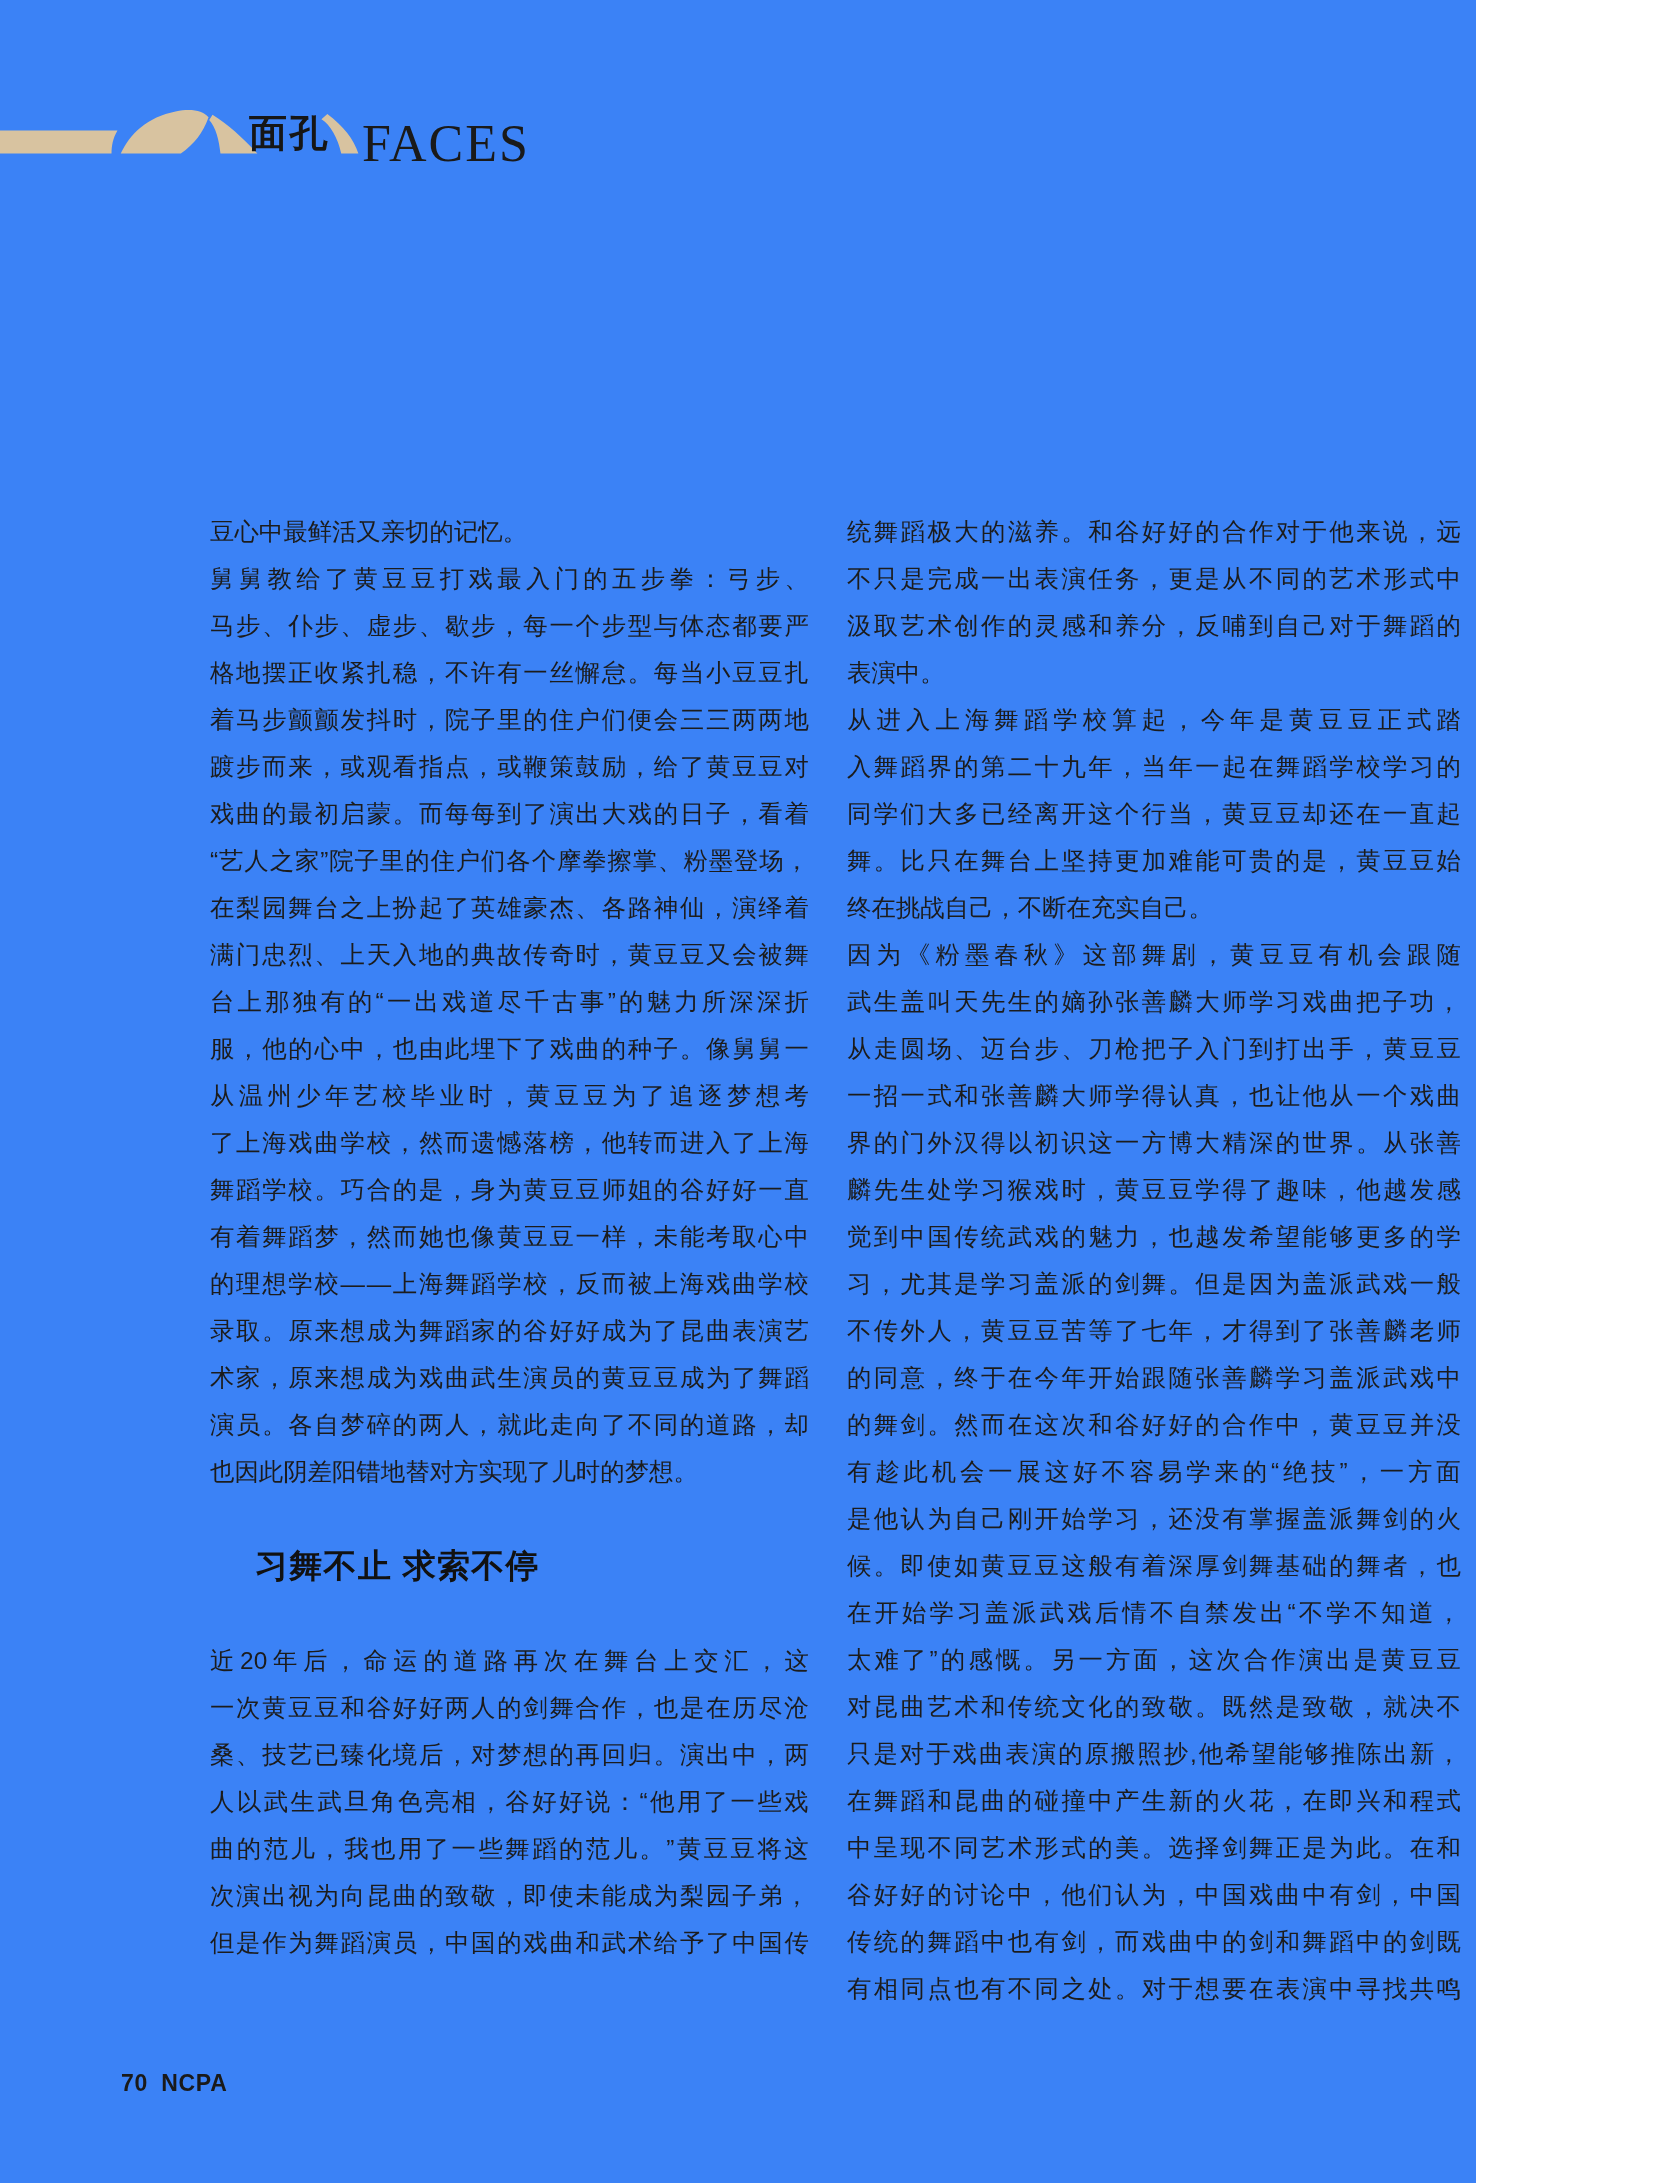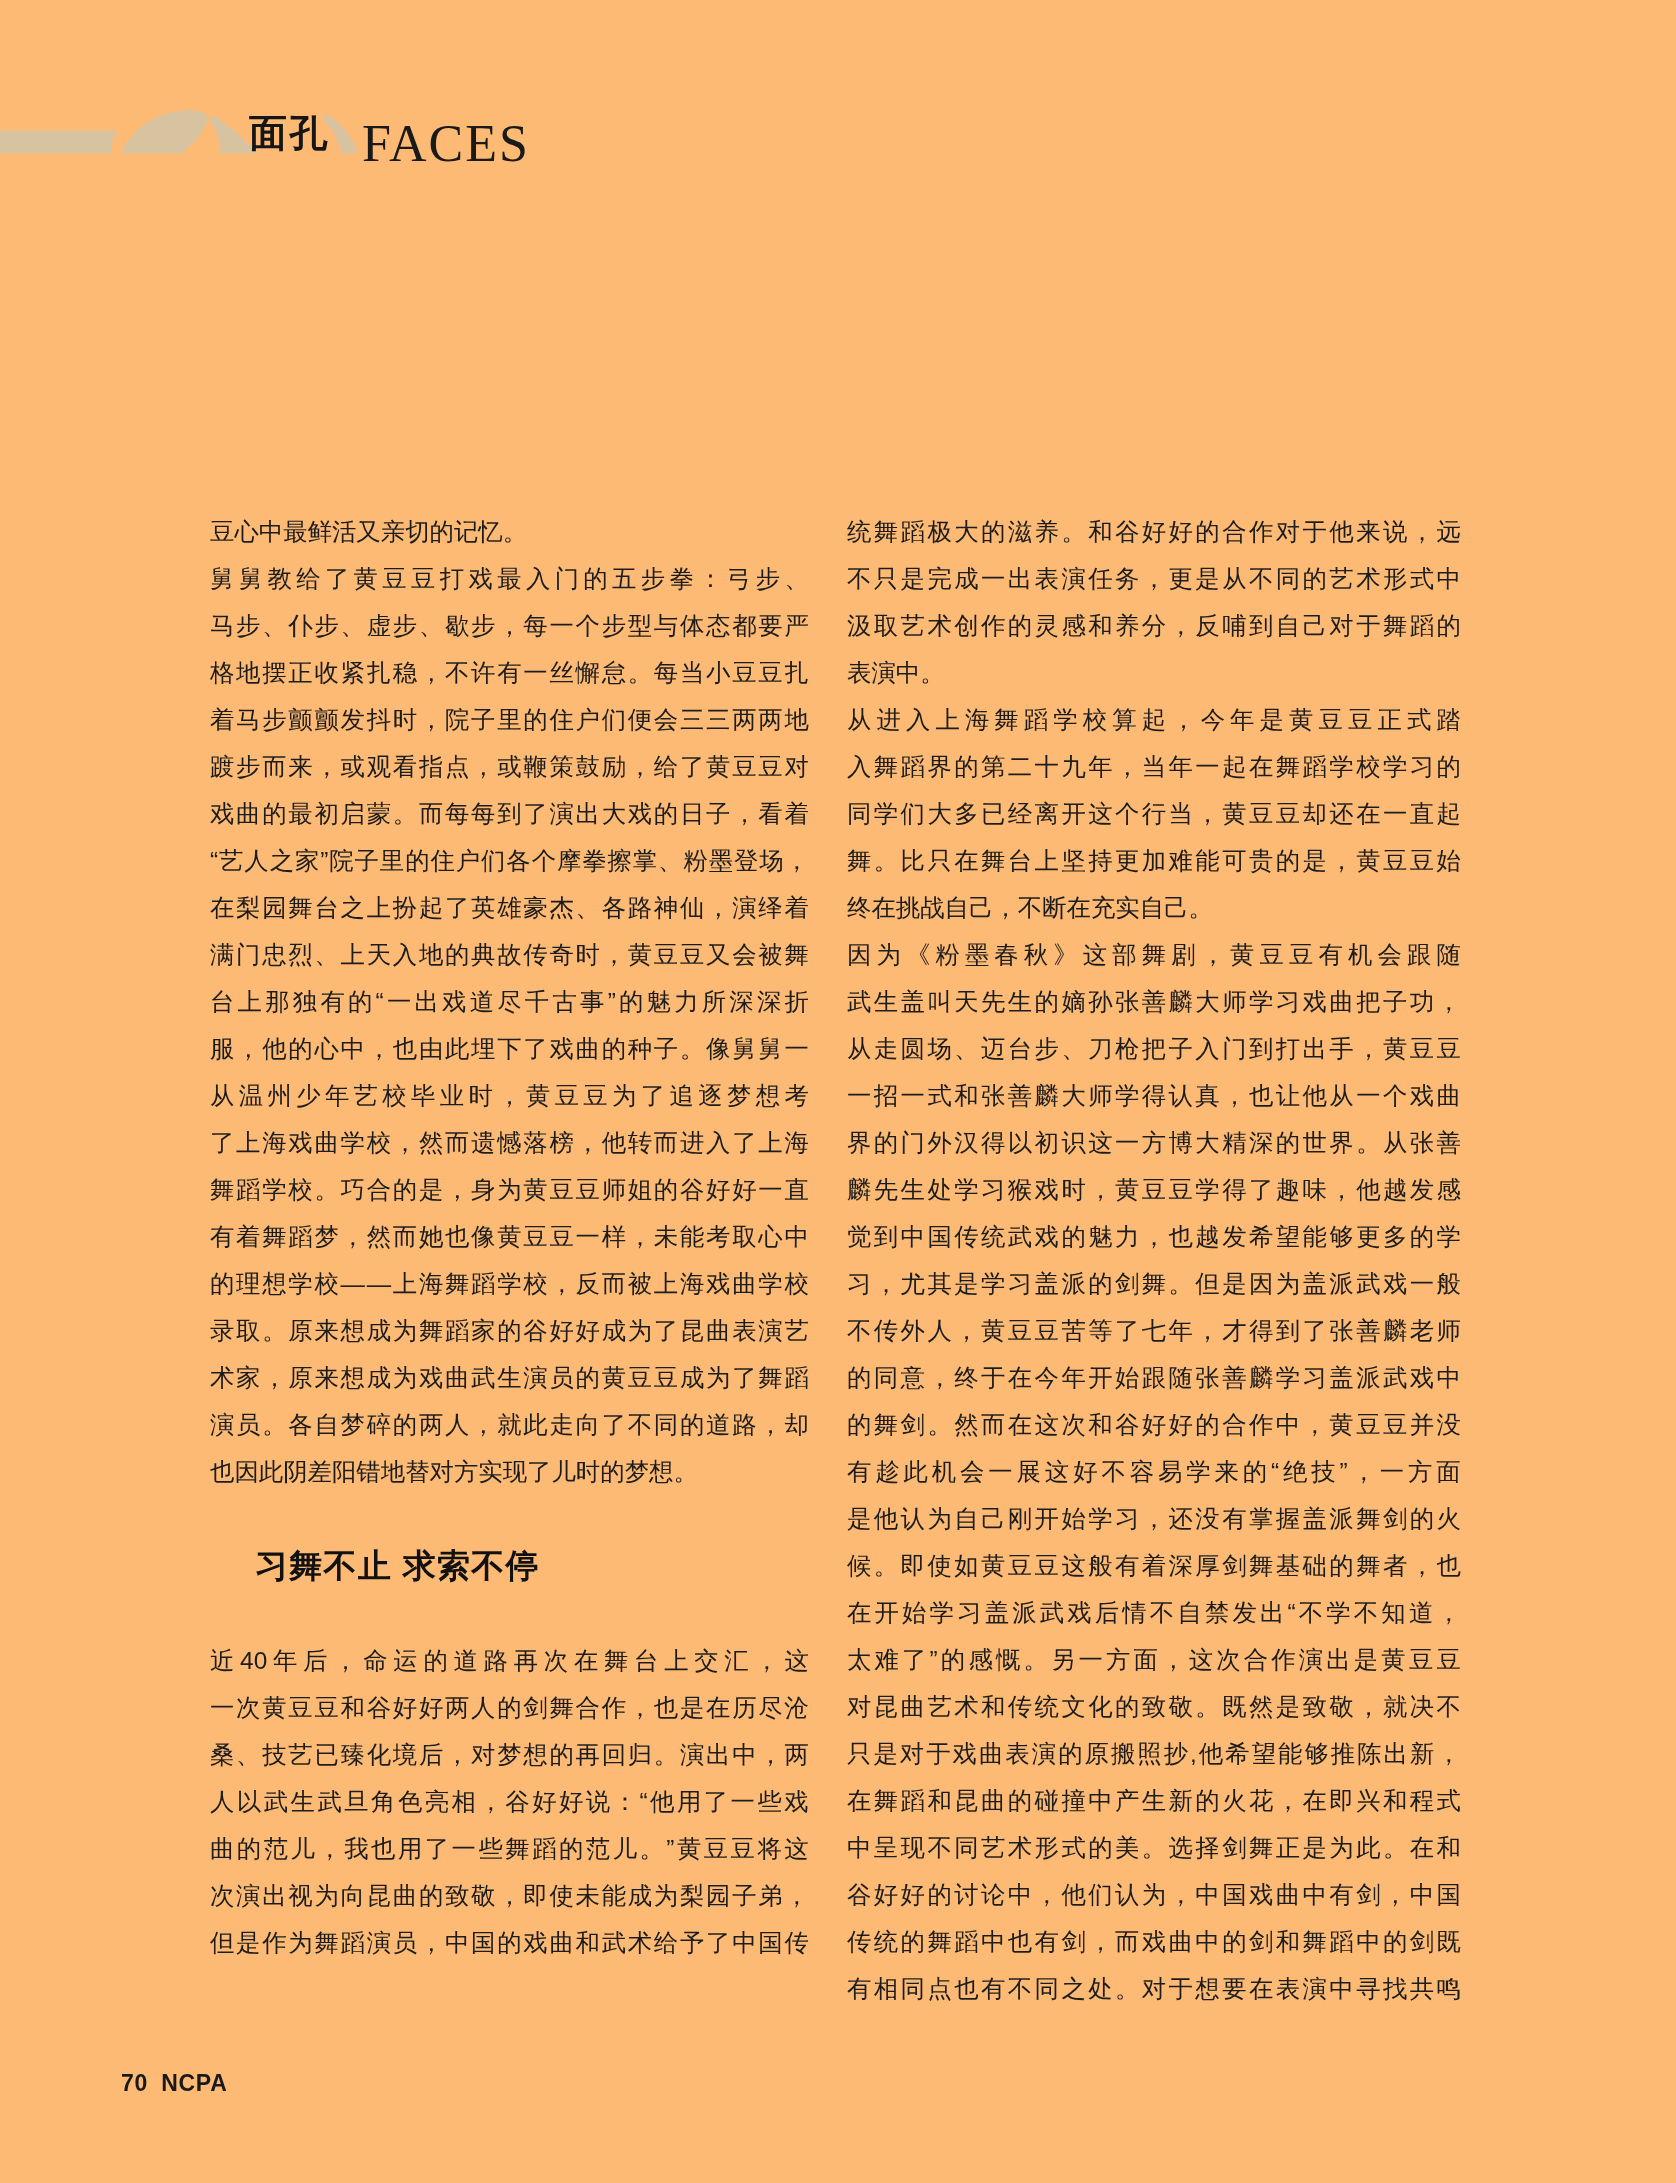--- a/index.html
+++ b/index.html
@@ -1,19 +1,19 @@
 <!DOCTYPE html>
 <html style="font-size:10.6px"><head>
 <meta charset="utf-8">
 <style>
   html,body{margin:0;padding:0;background:#ffffff;}
   #page{
     position:relative;
-    width:1676px;height:2183px;
-    background:#fdba74;
+    width:1476px;height:2183px;
+    background:#3b82f6;
     overflow:hidden;
     font-family:"Liberation Sans","DejaVu Sans",sans-serif;
     color:#1c1c1c;
   }
   
   #header-graphic{position:absolute;left:0;top:106px;width:528px;height:53px;}
   .hdr-cn{
     position:absolute;left:249px;top:114px;
     font-size:38px;font-weight:bold;line-height:1;
     letter-spacing:2.6px;color:#161616;white-space:nowrap;
@@ -536,21 +536,21 @@
         <span>的</span>
         <span>道</span>
         <span>路</span>
         <span>，</span>
         <span>却</span>
       </div>
       <div class="text-line">也因此阴差阳错地替对方实现了儿时的梦想。</div>
       <div class="section-heading">习舞不止 求索不停</div>
       <div class="text-line just">
         <span>近</span>
-        <span>40</span>
+        <span>20</span>
         <span>年</span>
         <span>后</span>
         <span>，</span>
         <span>命</span>
         <span>运</span>
         <span>的</span>
         <span>道</span>
         <span>路</span>
         <span>再</span>
         <span>次</span>

